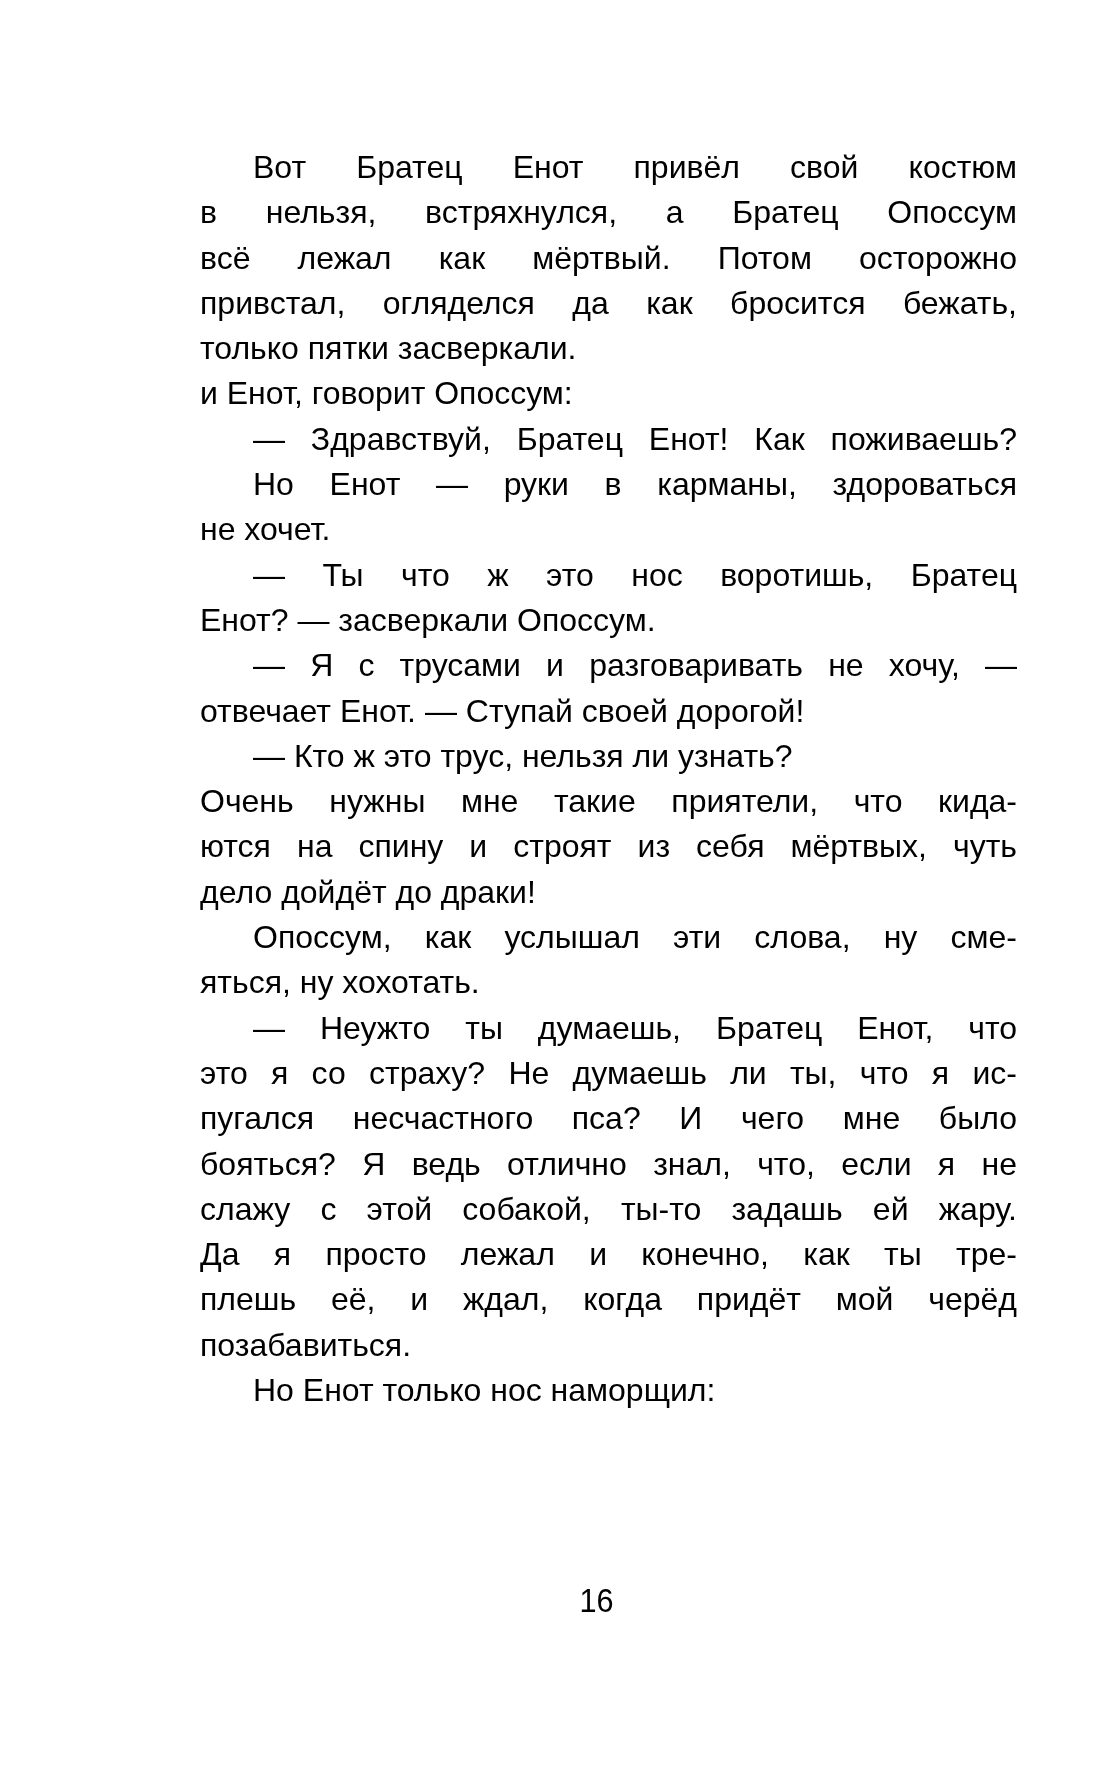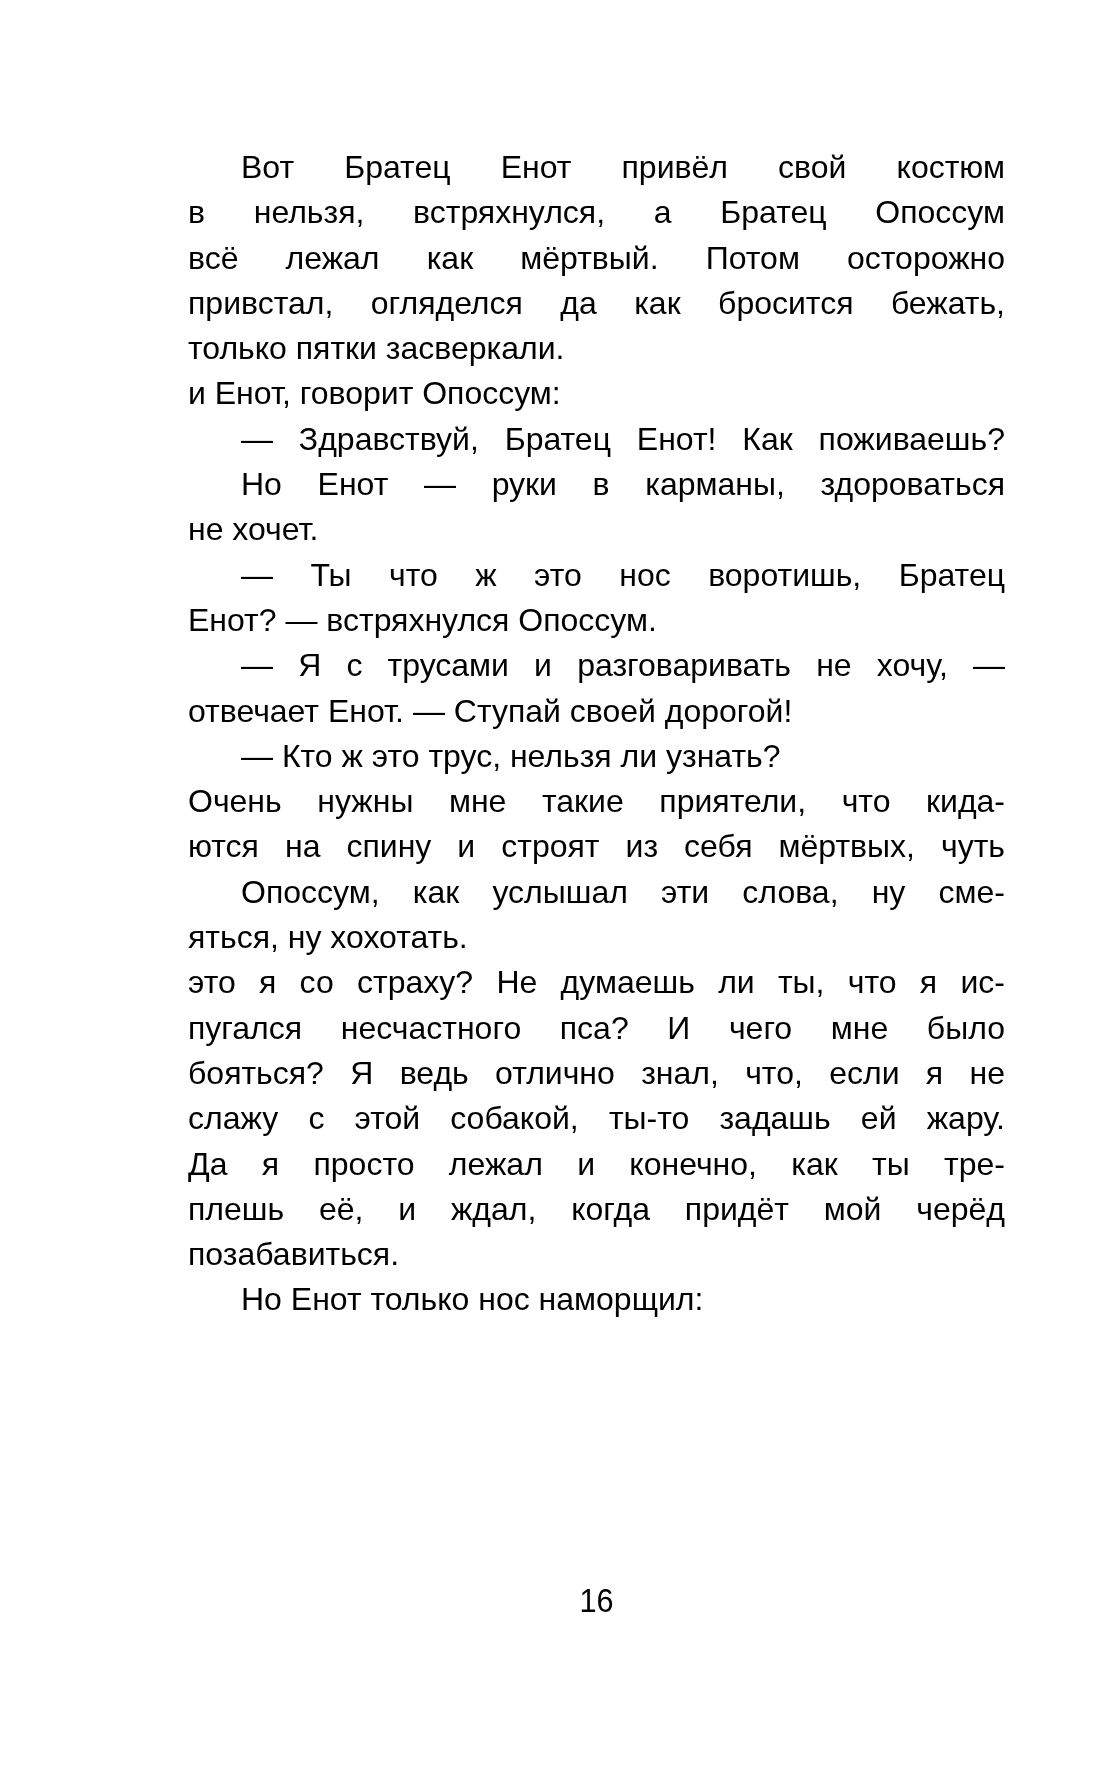--- a/index.html
+++ b/index.html
@@ -17,21 +17,21 @@
   }
   .page {
     position: absolute;
     left: 0; top: 0;
     width: 1105px;
     height: 1785px;
     background: #ffffff;
   }
   .text-block {
     position: absolute;
-    left: 188px;
+    left: 200px;
     top: 145px;
     width: 817px;
   }
   .line {
     display: block;
     height: 45.3px;
     line-height: 45.3px;
     font-size: 32px;
     white-space: nowrap;
     overflow: visible;
@@ -65,28 +65,30 @@
     <span class="line indent justify">Вот Братец Енот привёл свой костюм</span>
     <span class="line justify">в нельзя, встряхнулся, а Братец Опоссум</span>
     <span class="line justify">всё лежал как мёртвый. Потом осторожно</span>
     <span class="line justify">привстал, огляделся да как бросится бежать,</span>
     <span class="line">только пятки засверкали.</span>
     <span class="line">и Енот, говорит Опоссум:</span>
     <span class="line indent justify">— Здравствуй, Братец Енот! Как поживаешь?</span>
     <span class="line indent justify">Но Енот — руки в карманы, здороваться</span>
     <span class="line">не хочет.</span>
     <span class="line indent justify">— Ты что ж это нос воротишь, Братец</span>
-    <span class="line">Енот? — встряхнулся Опоссум.</span>
+    <span class="line">Енот? — засверкали Опоссум.</span>
     <span class="line indent justify">— Я с трусами и разговаривать не хочу, —</span>
     <span class="line">отвечает Енот. — Ступай своей дорогой!</span>
     <span class="line indent">— Кто ж это трус, нельзя ли узнать?</span>
     <span class="line justify">Очень нужны мне такие приятели, что кида-</span>
     <span class="line justify">ются на спину и строят из себя мёртвых, чуть</span>
+    <span class="line">дело дойдёт до драки!</span>
     <span class="line indent justify">Опоссум, как услышал эти слова, ну сме-</span>
     <span class="line">яться, ну хохотать.</span>
+    <span class="line indent justify">— Неужто ты думаешь, Братец Енот, что</span>
     <span class="line justify">это я со страху? Не думаешь ли ты, что я ис-</span>
     <span class="line justify">пугался несчастного пса? И чего мне было</span>
     <span class="line justify">бояться? Я ведь отлично знал, что, если я не</span>
     <span class="line justify">слажу с этой собакой, ты-то задашь ей жару.</span>
     <span class="line justify">Да я просто лежал и конечно, как ты тре-</span>
     <span class="line justify">плешь её, и ждал, когда придёт мой черёд</span>
     <span class="line">позабавиться.</span>
     <span class="line indent">Но Енот только нос наморщил:</span>
   </div>
 

